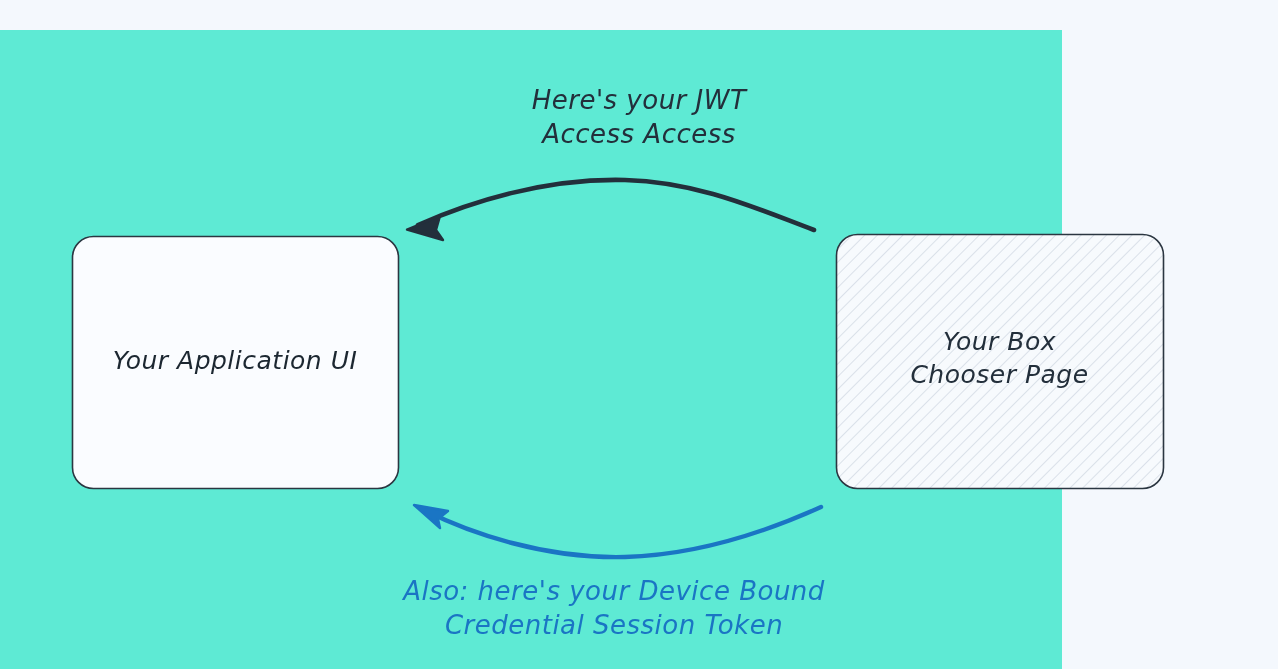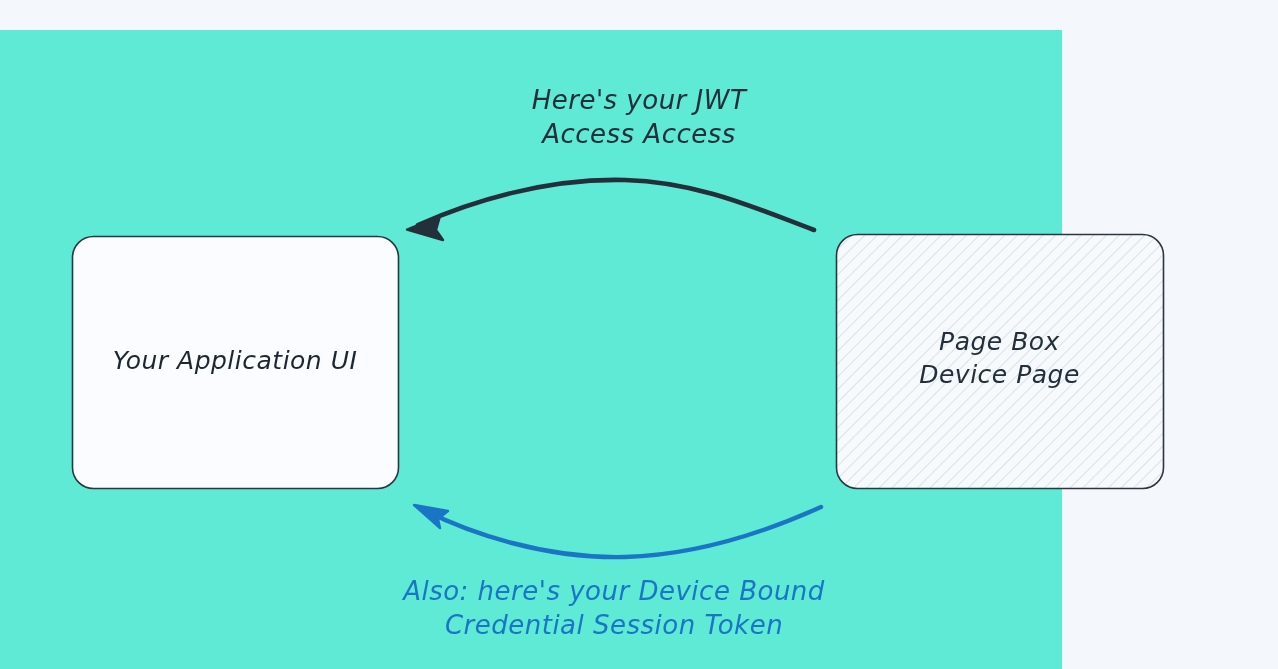--- a/index.html
+++ b/index.html
@@ -99,15 +99,15 @@
       <path d="M 414 475 L 448 481 L 438 489 L 440 498 Z" fill="#1a75c4" stroke="#1a75c4" stroke-width="2.4" stroke-linejoin="round"></path>
     </g>
   </svg>
 
   <div class="hand" id="top-annotation"><span>Here's your JWT</span><br><span>Access Access</span></div>
 
   <div class="hand" id="left-box-label">Your Application UI</div>
 
   <div class="hand" id="bottom-annotation"><span>Also: here's your Device Bound</span><br><span>Credential Session Token</span></div>
 
-  <div class="hand" id="right-box-label"><span>Page Box</span><br><span>Device Page</span></div>
+  <div class="hand" id="right-box-label"><span>Your Box</span><br><span>Chooser Page</span></div>
 
 </div>
 
 </body></html>

